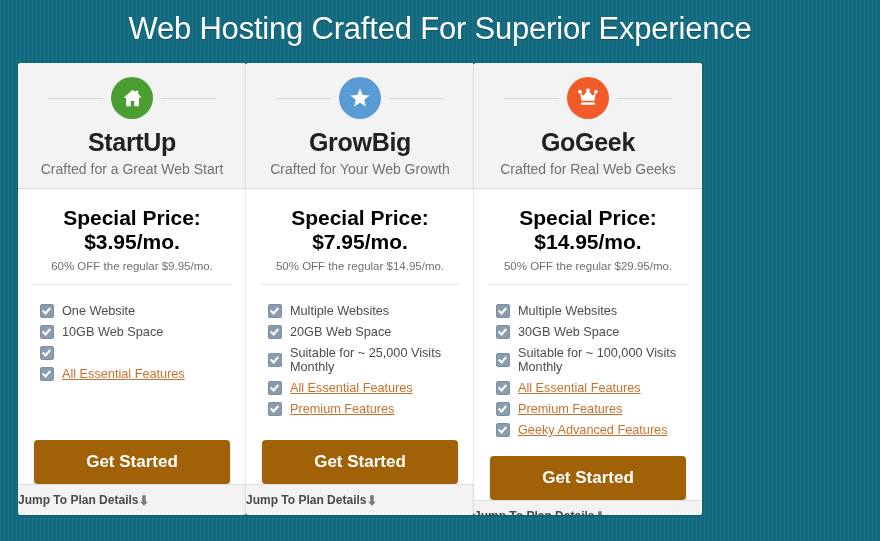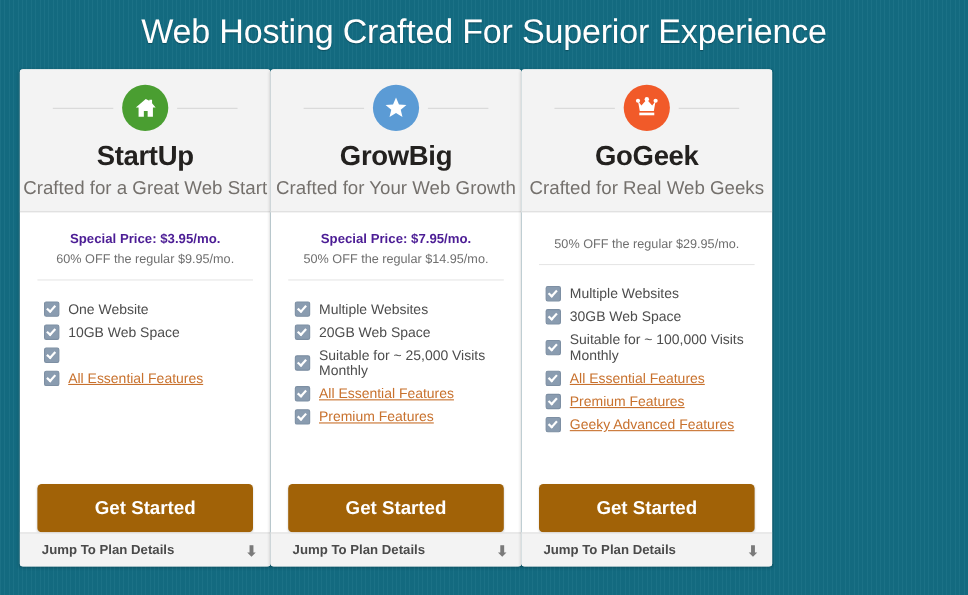--- a/index.html
+++ b/index.html
@@ -87,36 +87,36 @@
   }
   .plan-icon svg { display: block; }
   .plan-name {
     font-size: 25px;
     font-weight: bold;
     color: #23211f;
     margin: 9px 0 0 0;
     letter-spacing: -0.3px;
   }
   .plan-tagline {
-    font-size: 17px;
+    font-size: 14px;
     color: #74706c;
     margin: 4px 0 0 0;
   }
 
   
   .price-block {
     text-align: center;
     padding: 17px 0 12px 0;
     border-bottom: 1px solid #e6e6e6;
     margin: 0 16px;
   }
   .price-main {
-    font-size: 12px;
+    font-size: 21px;
     font-weight: bold;
-    color: #4c1d95;
+    color: #000000;
   }
   .price-sub {
     font-size: 11.5px;
     color: #6f6f6f;
     margin-top: 6px;
   }
 
   
   .features {
     list-style: none;
@@ -178,22 +178,22 @@
     box-shadow: 0 1px 2px rgba(0,0,0,0.18);
   }
 
   
   .card-foot {
     margin-top: auto;
     background: #f3f3f3;
     border-top: 1px solid #e0e0e0;
     display: flex;
     align-items: center;
-    justify-content: space-between;
-    padding: 8px 12px 8px 20px;
+    justify-content: flex-start;
+    padding: 8px 12px 8px 0;
     font-size: 12px;
     font-weight: bold;
     color: #4a4a4a;
     cursor: pointer;
   }
   .arrow-down {
     color: #7a7a7a;
     font-size: 13px;
     line-height: 1;
   }
@@ -307,20 +307,21 @@
               <path fill="#fff" d="M4 5.8l3.1 4.0L12 4.4l4.9 5.4L20 5.8l-1.6 9.0H5.6z"></path>
               <rect x="5.2" y="16.4" width="13.6" height="2.4" fill="#fff"></rect>
             </svg>
           </span>
           <span class="rule"></span>
         </div>
         <div class="plan-name">GoGeek</div>
         <div class="plan-tagline">Crafted for Real Web Geeks</div>
       </div>
       <div class="price-block">
+        <div class="price-main">Special Price: $14.95/mo.</div>
         <div class="price-sub">50% OFF the regular $29.95/mo.</div>
       </div>
       <ul class="features">
         <li class="feature">
           <span class="checkbox"></span>
           <span class="">Multiple Websites</span>
         </li>
         <li class="feature">
           <span class="checkbox"></span>
           <span class="">30GB Web Space</span>

